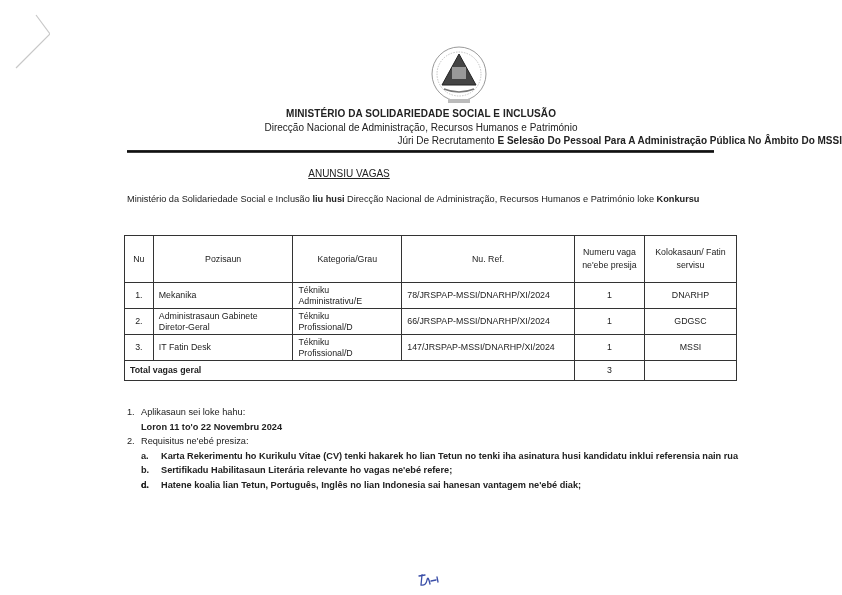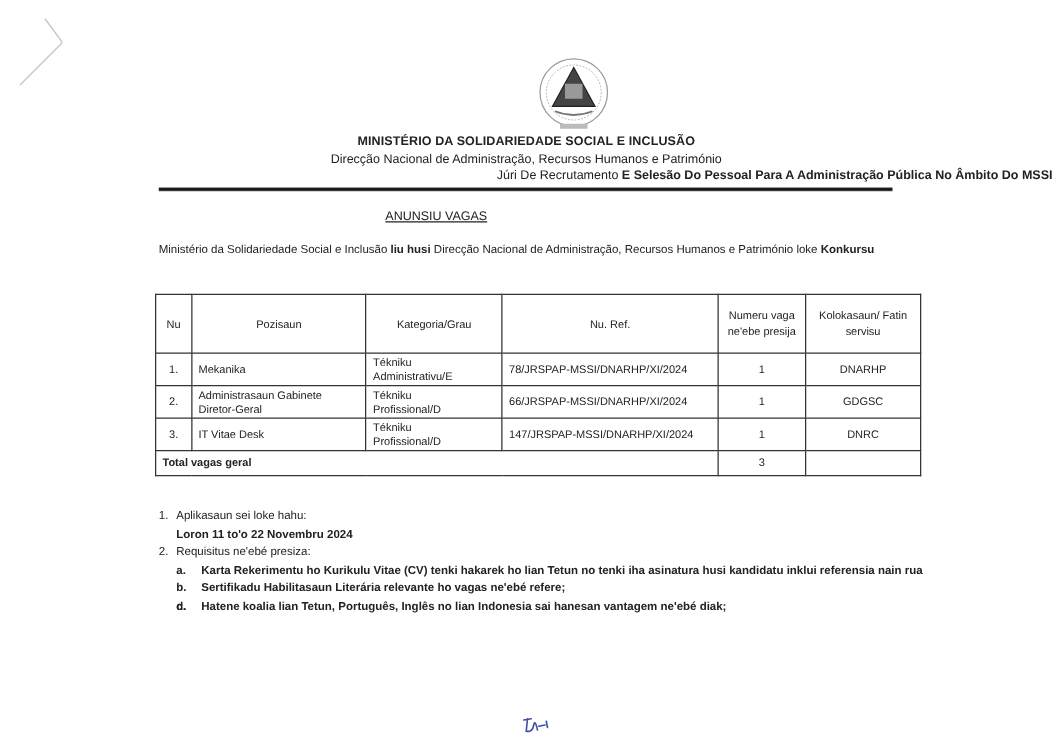--- a/index.html
+++ b/index.html
@@ -111,25 +111,25 @@
   <tr>
     <td class="c">2.</td>
     <td>Administrasaun Gabinete Diretor-Geral</td>
     <td><span>Tékniku</span><br><span>Profissional/D</span></td>
     <td>66/JRSPAP-MSSI/DNARHP/XI/2024</td>
     <td class="c">1</td>
     <td class="c">GDGSC</td>
   </tr>
   <tr>
     <td class="c">3.</td>
-    <td>IT Vitae Desk</td>
+    <td>IT Fatin Desk</td>
     <td><span>Tékniku</span><br><span>Profissional/D</span></td>
     <td>147/JRSPAP-MSSI/DNARHP/XI/2024</td>
     <td class="c">1</td>
-    <td class="c">DNRC</td>
+    <td class="c">MSSI</td>
   </tr>
   <tr class="tot">
     <td colspan="4" class="b">Total vagas geral</td>
     <td class="c">3</td>
     <td></td>
   </tr>
 </tbody>
   </table>
 
 <div class="list">

